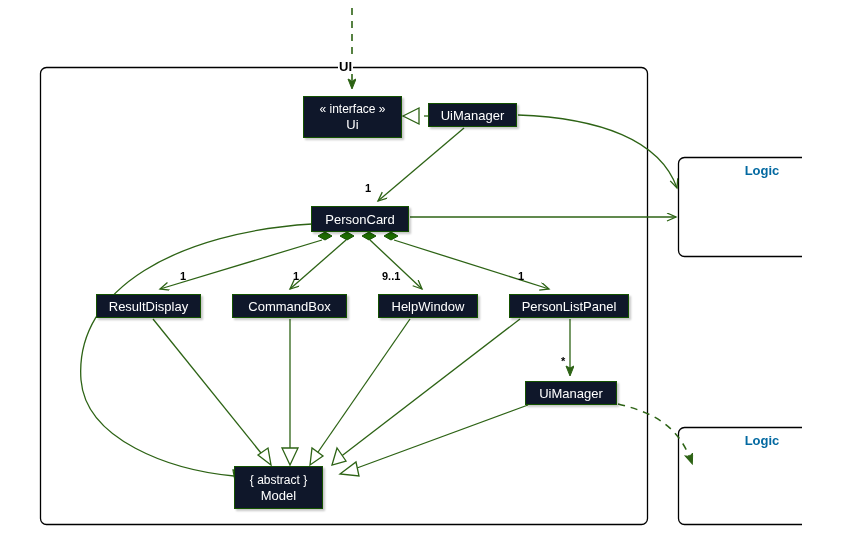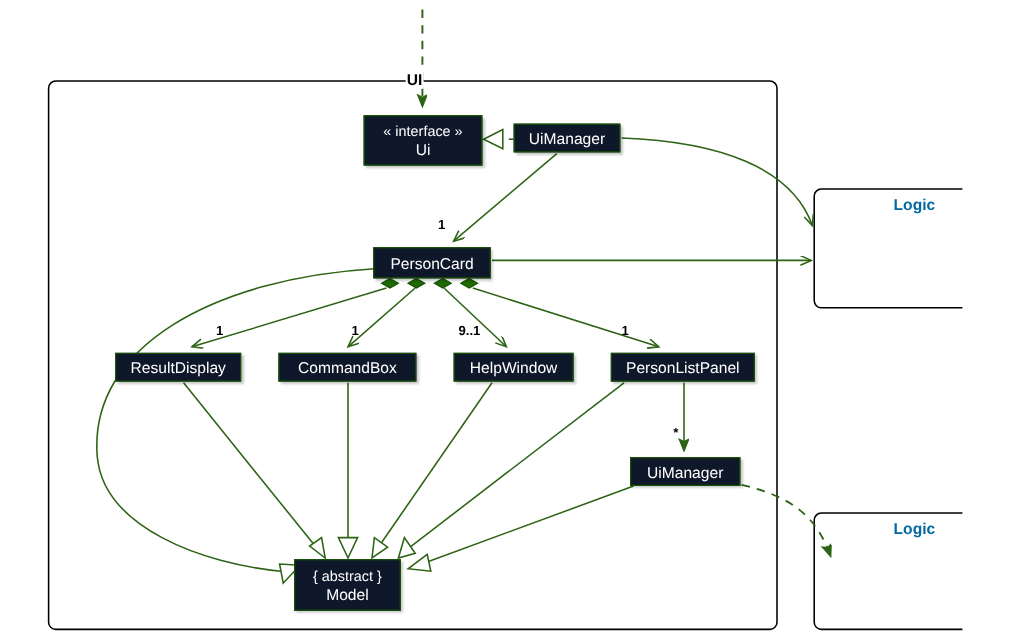--- a/index.html
+++ b/index.html
@@ -161,21 +161,21 @@
   </div>
 
   <div class="cls-box" style="left:509px; top:294px; width:120px; height:24px;">
     <span>PersonListPanel</span>
   </div>
 
   <div class="cls-box" style="left:525px; top:381px; width:92px; height:24px;">
     <span>UiManager</span>
   </div>
 
-  <div class="cls-box" style="left:245px; top:466px; width:89px; height:43px;">
+  <div class="cls-box" style="left:234px; top:466px; width:89px; height:43px;">
     <span class="stereo">{ abstract }</span>
     <span>Model</span>
   </div>
 
   <div class="mult" style="left:365px; top:182px;">1</div>
   <div class="mult" style="left:180px; top:270px;">1</div>
   <div class="mult" style="left:293px; top:270px;">1</div>
   <div class="mult" style="left:382px; top:270px;">9..1</div>
   <div class="mult" style="left:518px; top:270px;">1</div>
   <div class="mult" style="left:561px; top:355px;">*</div>

